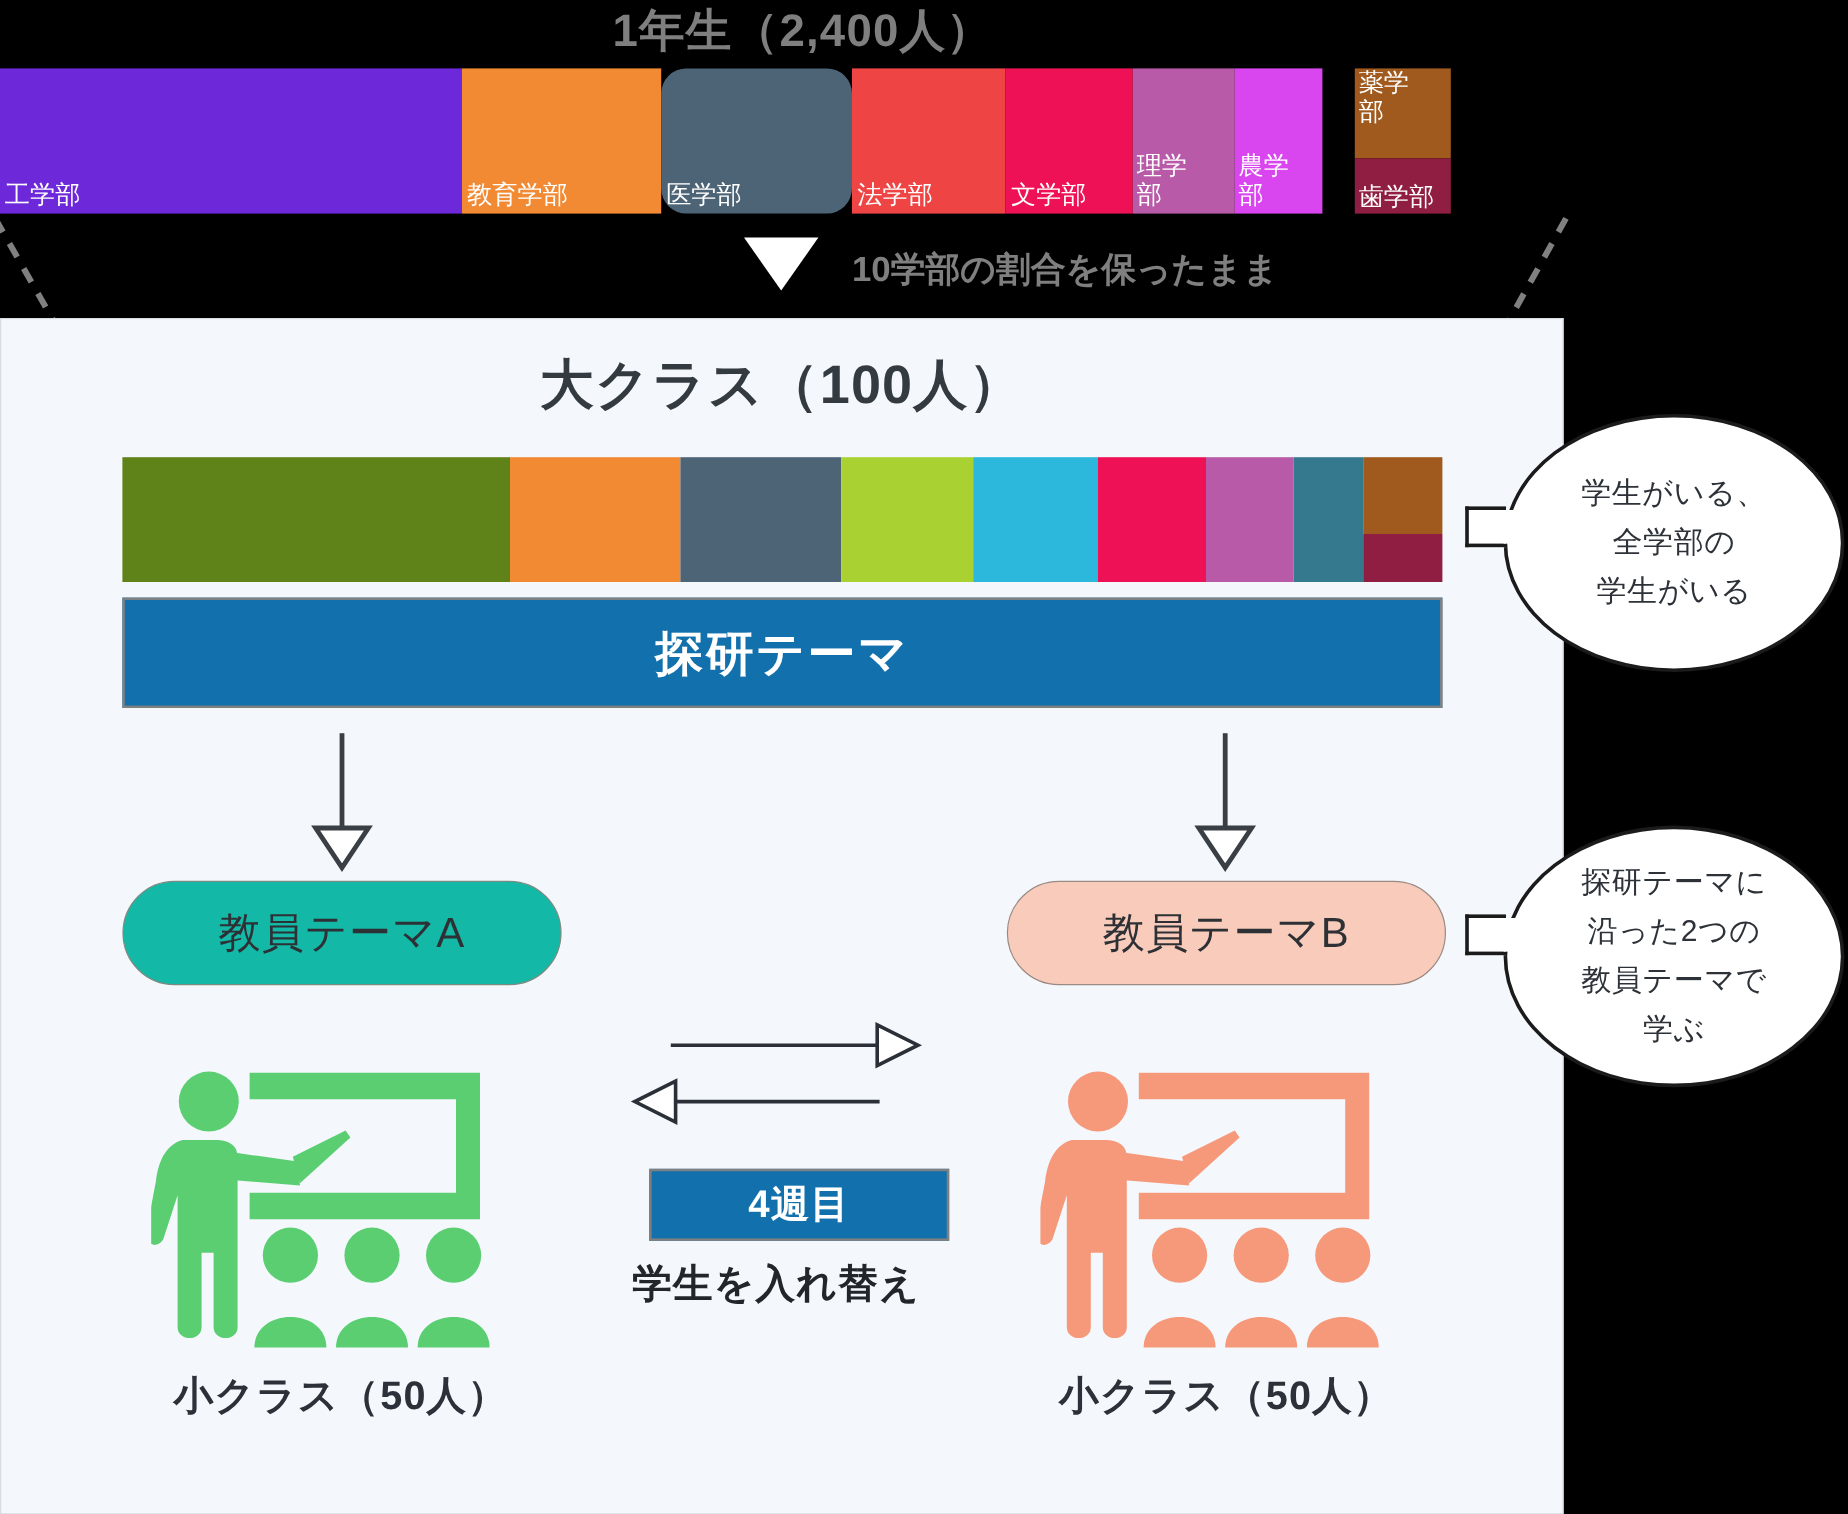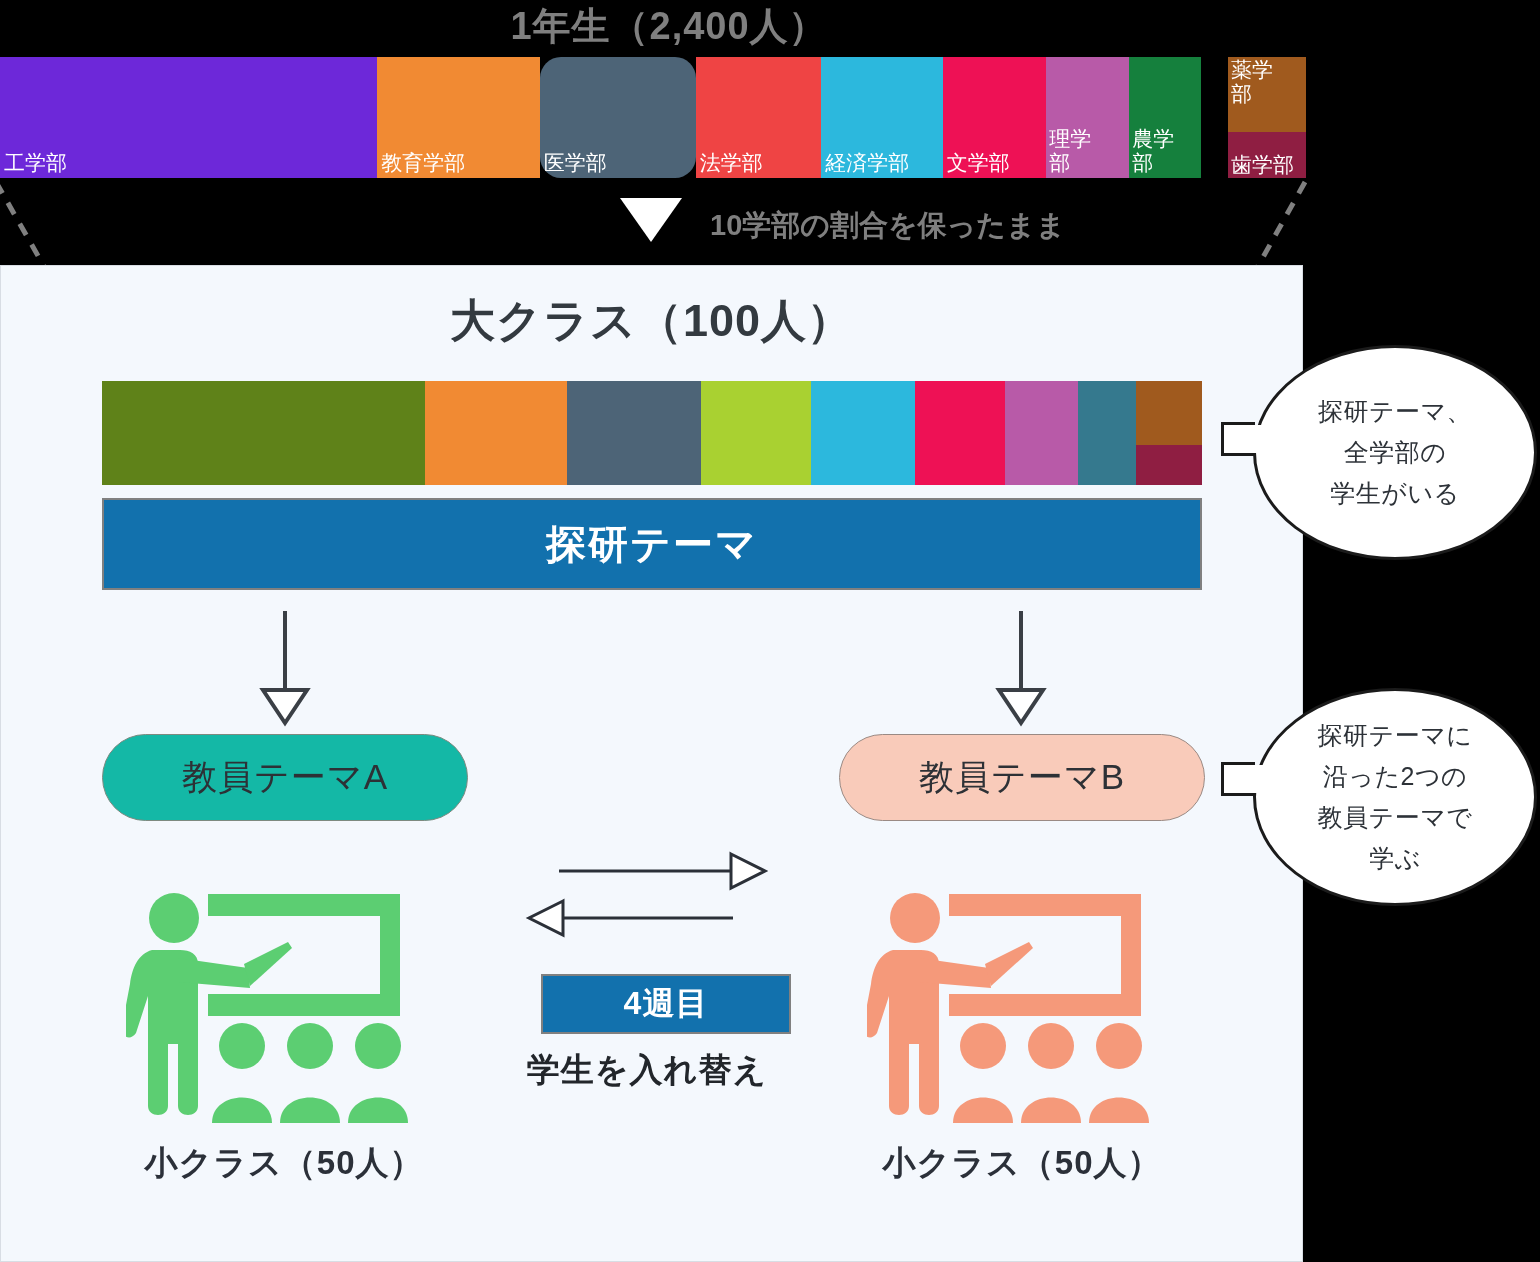--- a/index.html
+++ b/index.html
@@ -342,30 +342,27 @@
       </div>
       <div class="seg" style="width: 12.7%; background: rgb(241, 138, 51);">
         <div class="lbl">教育学部</div>
       </div>
       <div class="seg" style="width: 12.2%; background: rgb(77, 100, 119); border-radius: 21px;">
         <div class="lbl">医学部</div>
       </div>
       <div class="seg" style="width: 9.8%; background: #ef4444;">
         <div class="lbl">法学部</div>
       </div>
-      <div class="seg" style="width: 9.5%; background: rgb(44, 184, 221);">
-        <div class="lbl">経済学部</div>
-      </div>
       <div class="seg" style="width: 8.1%; background: rgb(238, 17, 85);">
         <div class="lbl">文学部</div>
       </div>
       <div class="seg narrow" style="width: 6.5%; background: rgb(184, 90, 168);">
         <div class="lbl">理学部</div>
       </div>
-      <div class="seg narrow" style="width: 5.6%; background: #15803d;">
+      <div class="seg narrow" style="width: 5.6%; background: #d946ef;">
         <div class="lbl">農学部</div>
       </div>
       <div class="stackcol" style="width: 6.1%;">
         <div class="sub pharm" style="height: 62%; background: rgb(160, 90, 30);">
           <div class="lbl">薬学部</div>
         </div>
         <div class="sub dent" style="height: 38%; background: rgb(143, 30, 66);">
           <div class="lbl">歯学部</div>
         </div>
       </div>
@@ -467,21 +464,21 @@
     <div class="swap-label">学生を入れ替え</div>
 
     <div class="small-class-label left">小クラス（50人）</div>
     <div class="small-class-label right">小クラス（50人）</div>
   </div>
 
   <div class="callout-tail" id="tail-1"></div>
   <div class="tail-mask" id="tail-mask-1"></div>
   <div class="callout" id="callout-1">
     <div class="ctext">
-      <div>探研テーマ、</div>
+      <div>学生がいる、</div>
       <div>全学部の</div>
       <div>学生がいる</div>
     </div>
   </div>
 
   <div class="callout-tail" id="tail-2"></div>
   <div class="tail-mask" id="tail-mask-2"></div>
   <div class="callout" id="callout-2">
     <div class="ctext">
       <div>探研テーマに</div>

